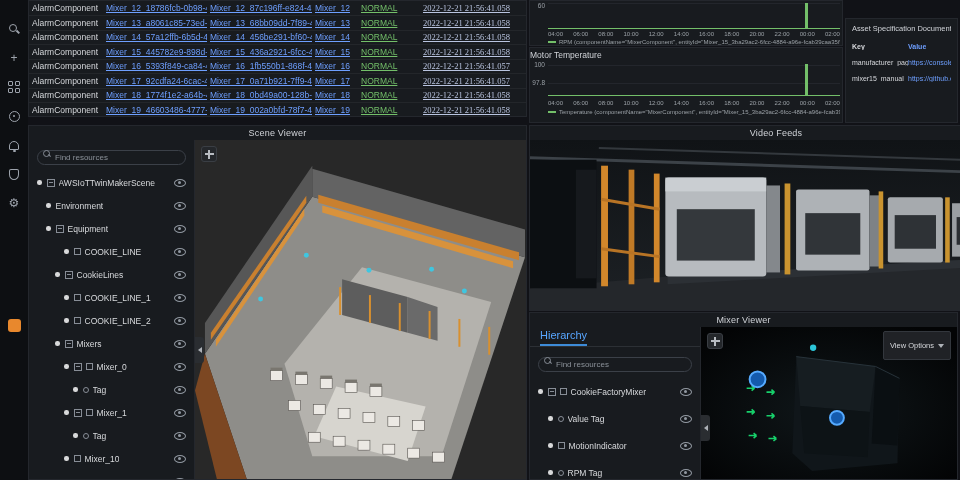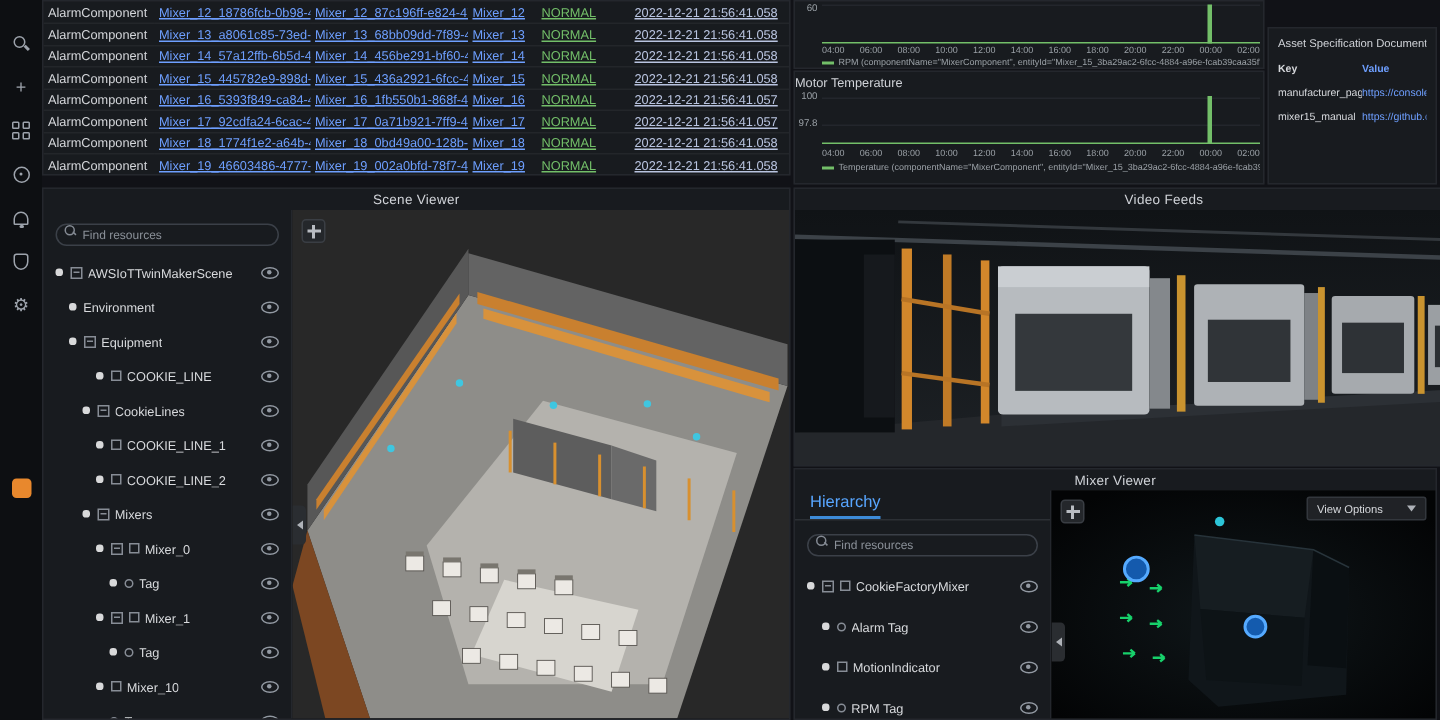--- a/index.html
+++ b/index.html
@@ -36,21 +36,21 @@
   .i-shield { width:10px; height:11px; border:1.4px solid #9da3ac; border-radius:2px 2px 50% 50%; }
   .aws-badge { width:13px; height:13px; background:#e8882d; border-radius:3px; margin-top:96px; cursor:pointer; }
 
   
   .alarm-panel { left:28px; top:0; width:499px; height:117px; }
   table.alarm { width:100%; border-collapse:collapse; table-layout:fixed; }
   table.alarm td { height:14.5px; font-size:8.5px; white-space:nowrap; overflow:hidden;
     border-bottom:1px solid rgba(255,255,255,0.05); padding:0 3px; }
   td.c0{width:74px; color:#d5d7db;}
   td.c1{width:104px;} td.c2{width:105px;} td.c3{width:46px;}
-  td.c4{width:62px;} td.c5{width:106px;}
+  td.c4{width:62px;} td.c5{width:106px;font-family:Liberation Serif, serif;}
   .lnk { color:#6e9fff; text-decoration:underline; cursor:pointer; }
   .ok  { color:#73bf69; text-decoration:underline; cursor:pointer; }
   .tme { color:#b9c4e0; text-decoration:underline; cursor:pointer; }
 
   
   .rpm-panel { left:529px; top:0; width:314px; height:46px; }
   .temp-panel { left:529px; top:47px; width:314px; height:76px; }
   .ytick { position:absolute; font-size:6.5px; color:#9aa0a6; width:14px; text-align:right; }
   .plot { position:absolute; left:18px; width:292px; }
   .gridline { position:absolute; left:0; width:100%; height:1px; background:#23262c; }
@@ -119,22 +119,22 @@
   .video-body svg { display:block; width:100%; height:100%; }
 
   
   .mixer-panel { left:529px; top:312px; width:429px; height:168px; }
   .mixer-body { position:absolute; left:0; top:14px; right:0; bottom:0; display:flex; }
   .hier { width:171px; flex:none; border-right:1px solid #24272d; overflow:hidden; }
   .tabbar { height:20px; border-bottom:1px solid #2c3035; display:flex; align-items:flex-end; padding:0 10px; }
   .tab { font-size:11px; color:#58a6ff; padding-bottom:3px; border-bottom:2px solid #3d8bd8; cursor:pointer; }
   .mixer3d { position:relative; flex:1; background:#040607; overflow:hidden; }
   .mixer3d svg { display:block; width:100%; height:100%; }
-  .viewopt-btn { position:absolute; right:6px; top:4px; height:16px; padding:0 6px; background:#202226;
-    border:1px solid #33373d; border-radius:2px; display:flex; align-items:center; gap:16px;
+  .viewopt-btn { position:absolute; right:6px; top:4px; height:29px; padding:0 6px; background:#202226;
+    border:1px solid #33373d; border-radius:2px; display:flex; align-items:center; gap:4px;
     font-size:7.5px; color:#d5d7db; cursor:pointer; z-index:3; }
   .caret { width:0; height:0; border-left:3px solid transparent; border-right:3px solid transparent;
     border-top:4px solid #aeb2b8; }
 </style>
 </head>
 <body>
 
 <div class="stage">
 
   <nav class="sidenav">
@@ -541,21 +541,21 @@
           <div class="trow trow-s" style="padding-left:8px">
               <span class="dot"></span>
               <span class="expander"></span>
               <span class="cube"></span>
               <span class="tlabel">CookieFactoryMixer</span>
               <span class="eye"></span>
             </div>
           <div class="trow trow-s" style="padding-left:18px">
               <span class="dot"></span>
               <span class="tagic"></span>
-              <span class="tlabel">Alarm Tag</span>
+              <span class="tlabel">Value Tag</span>
               <span class="eye"></span>
             </div>
           <div class="trow trow-s" style="padding-left:18px">
               <span class="dot"></span>
               <span class="cube"></span>
               <span class="tlabel">MotionIndicator</span>
               <span class="eye"></span>
             </div>
           <div class="trow trow-s" style="padding-left:18px">
               <span class="dot"></span>

